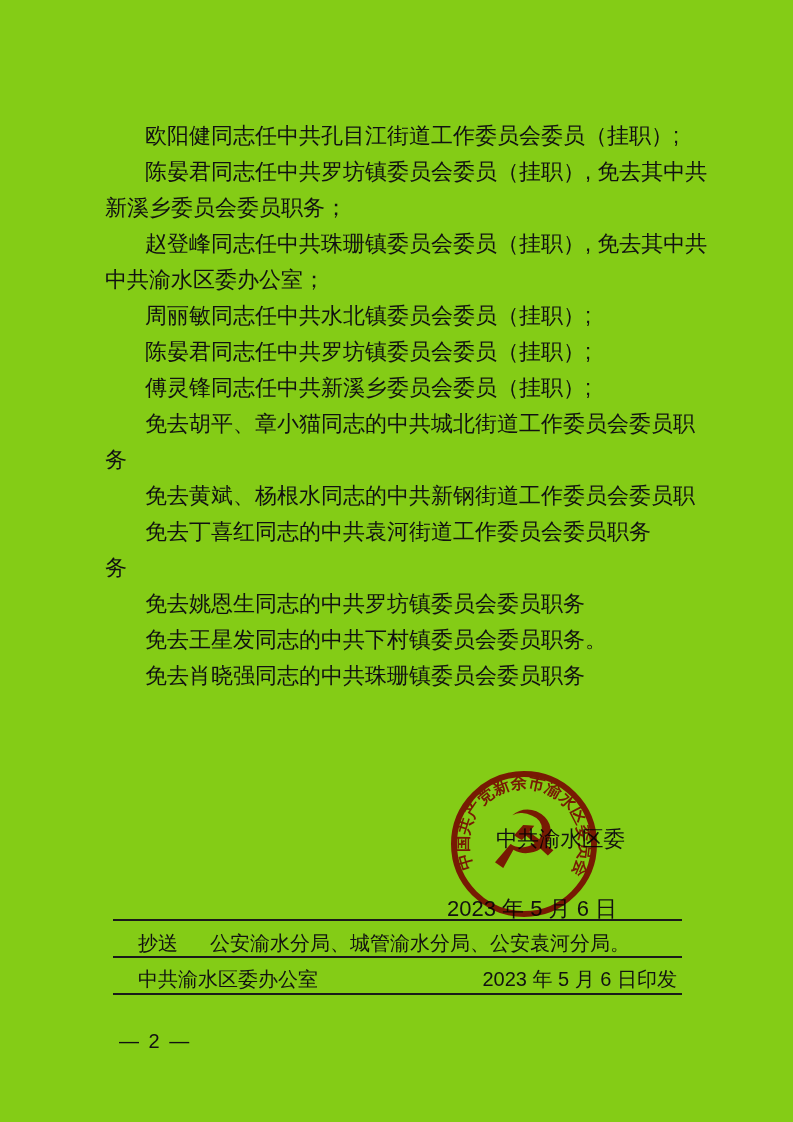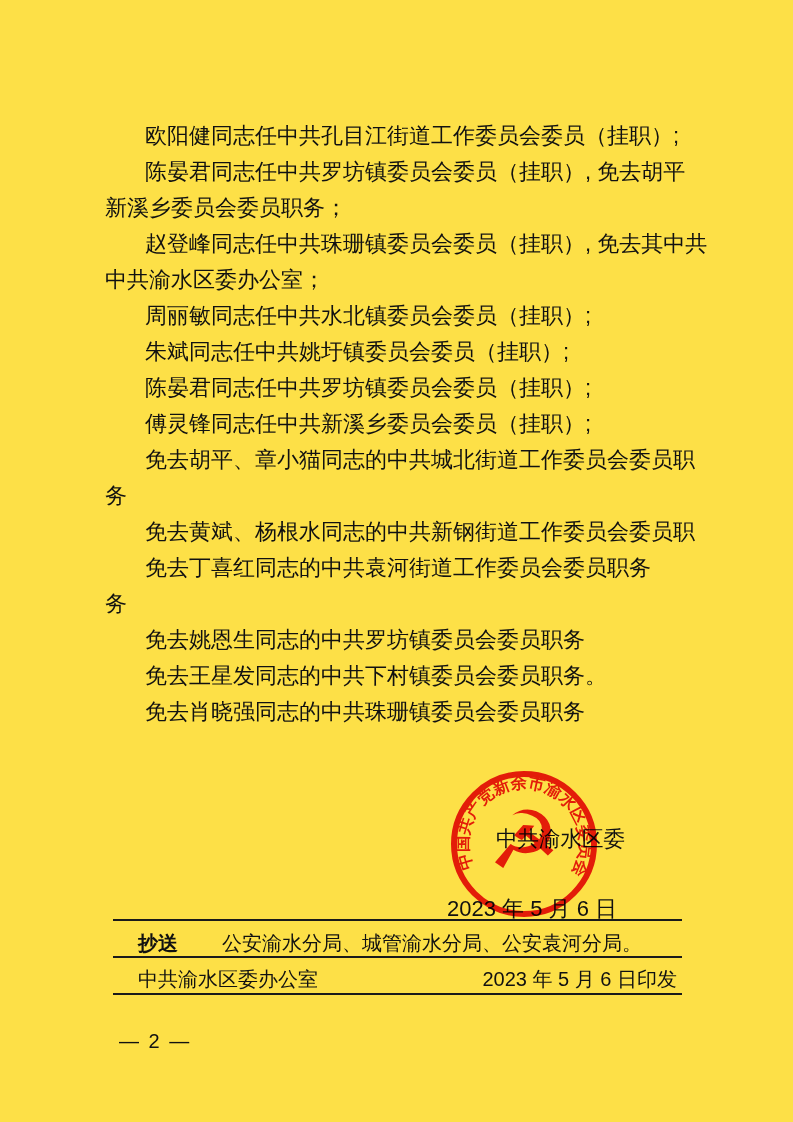--- a/index.html
+++ b/index.html
@@ -1,19 +1,19 @@
 <!DOCTYPE html>
 <html><head>
 <meta charset="utf-8">
 <style>
   html,body { margin:0; padding:0; background:#ffffff; }
   .page {
     position:relative;
     width:793px; height:1122px;
-    background:#fde047;
+    background:#84cc16;
     overflow:hidden;
     font-family:"Liberation Sans","DejaVu Sans",sans-serif;
     color:#111111;
   }
   .doc-body {
     position:absolute; left:105px; top:118px; width:600px;
     font-size:22px; line-height:36px;
   }
   .line { white-space:nowrap; }
   .line.indent { padding-left:40px; }
@@ -46,46 +46,45 @@
     background:#1a1a1a; z-index:2;
   }
   .rule1 { top:919px; }
   .rule2 { top:956px; }
   .rule3 { top:993px; }
 
   .copy-row {
     position:absolute; left:138px; top:930px;
     font-size:20px; white-space:nowrap;
   }
-  .copy-label { display:inline-block; margin-right:44px;font-weight:bold; }
+  .copy-label { display:inline-block; margin-right:32px; }
 
   .issuer-row {
     position:absolute; left:138px; top:966px; width:539px;
     display:flex; justify-content:space-between;
     font-size:20px; white-space:nowrap;
   }
 
   .page-number {
     position:absolute; left:119px; top:1030px;
     font-size:20px; letter-spacing:2px; white-space:nowrap;
   }
 </style>
 </head>
 <body>
 
 <div class="page">
 
   <div class="doc-body">
     <div class="line indent">欧阳健同志任中共孔目江街道工作委员会委员（挂职）;</div>
-    <div class="line indent">陈晏君同志任中共罗坊镇委员会委员（挂职）, 免去胡平</div>
+    <div class="line indent">陈晏君同志任中共罗坊镇委员会委员（挂职）, 免去其中共</div>
     <div class="line">新溪乡委员会委员职务；</div>
     <div class="line indent">赵登峰同志任中共珠珊镇委员会委员（挂职）, 免去其中共</div>
     <div class="line">中共渝水区委办公室；</div>
     <div class="line indent">周丽敏同志任中共水北镇委员会委员（挂职）;</div>
-    <div class="line indent">朱斌同志任中共姚圩镇委员会委员（挂职）;</div>
     <div class="line indent">陈晏君同志任中共罗坊镇委员会委员（挂职）;</div>
     <div class="line indent">傅灵锋同志任中共新溪乡委员会委员（挂职）;</div>
     <div class="line indent">免去胡平、章小猫同志的中共城北街道工作委员会委员职</div>
     <div class="line">务</div>
     <div class="line indent">免去黄斌、杨根水同志的中共新钢街道工作委员会委员职</div>
     <div class="line indent">免去丁喜红同志的中共袁河街道工作委员会委员职务</div>
     <div class="line">务</div>
     <div class="line indent">免去姚恩生同志的中共罗坊镇委员会委员职务</div>
     <div class="line indent">免去王星发同志的中共下村镇委员会委员职务。</div>
     <div class="line indent">免去肖晓强同志的中共珠珊镇委员会委员职务</div>

